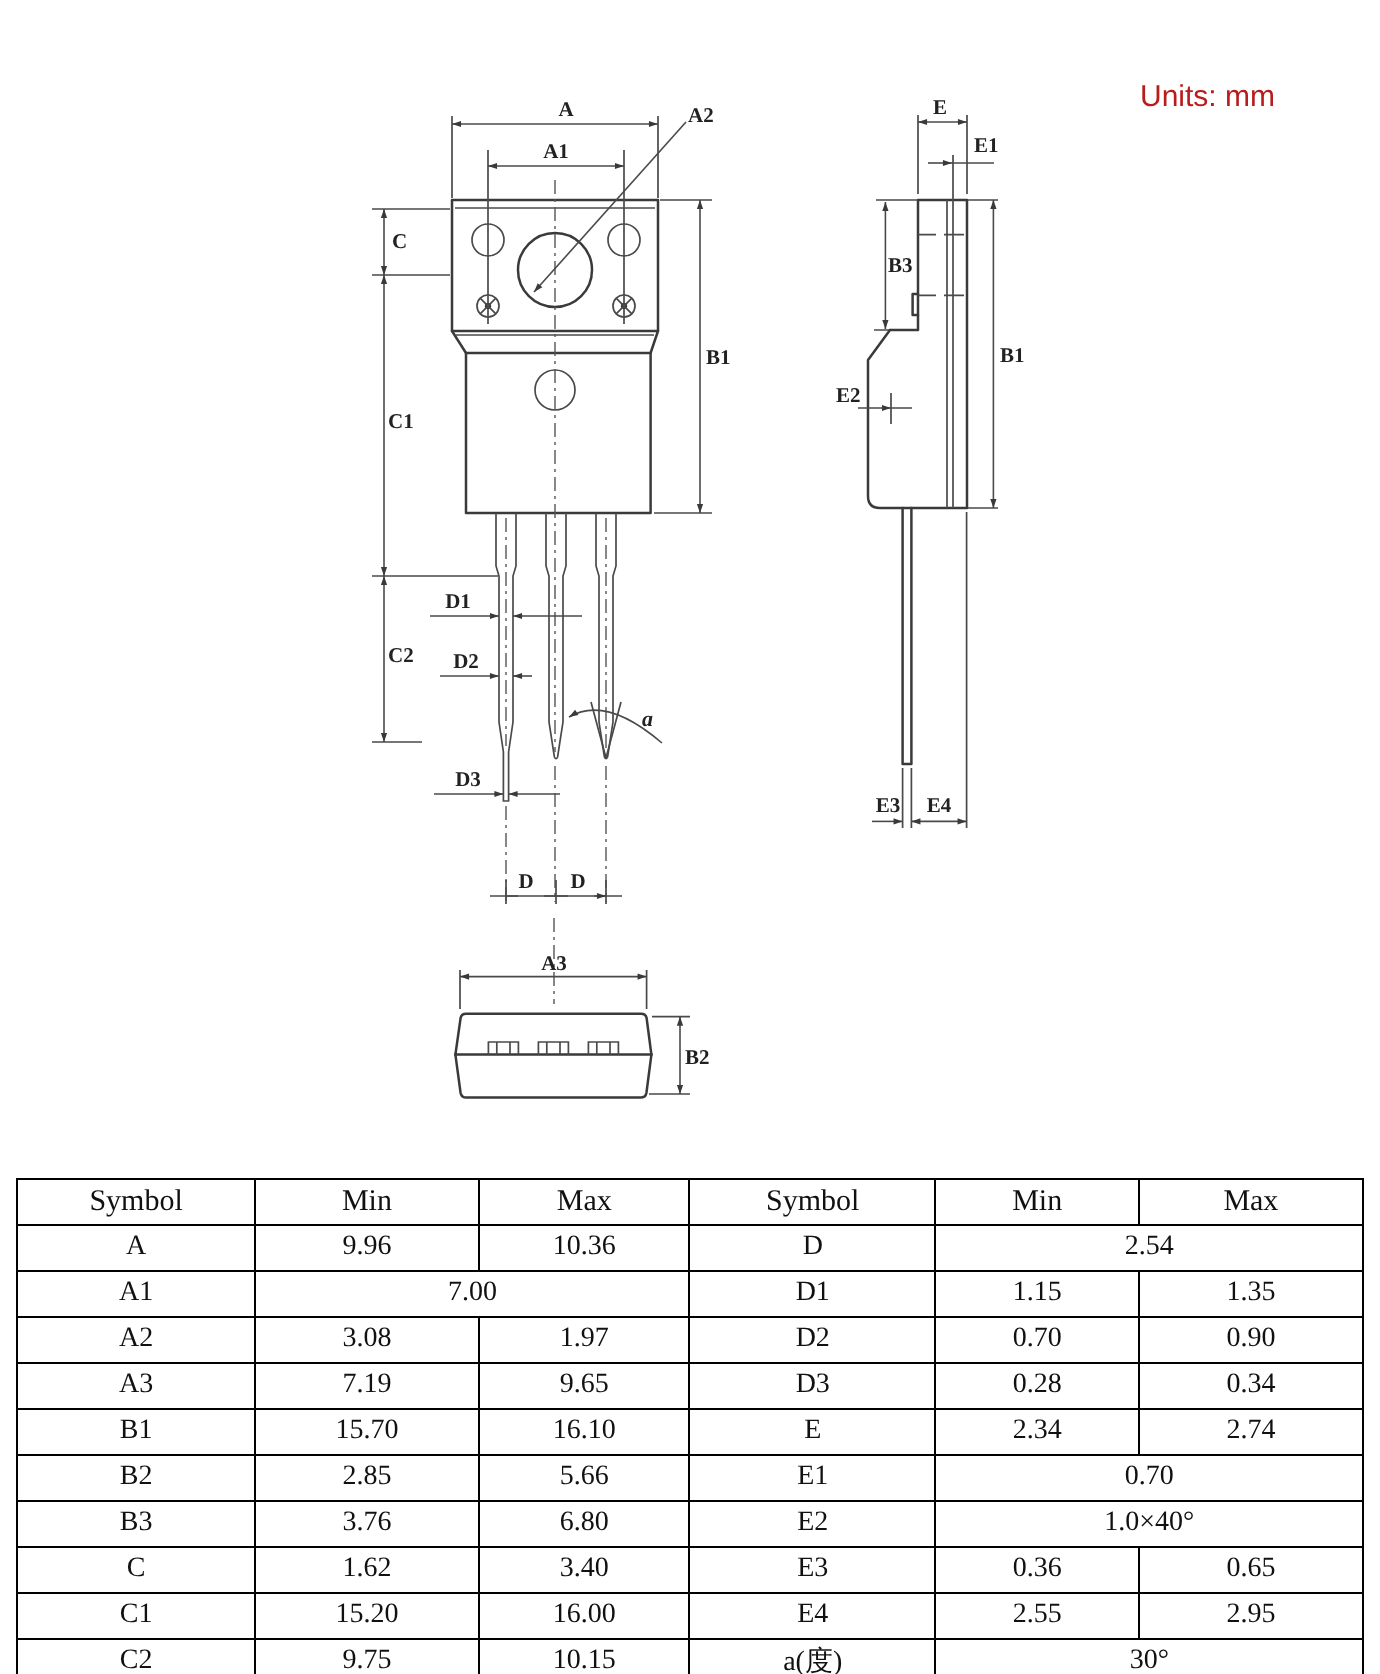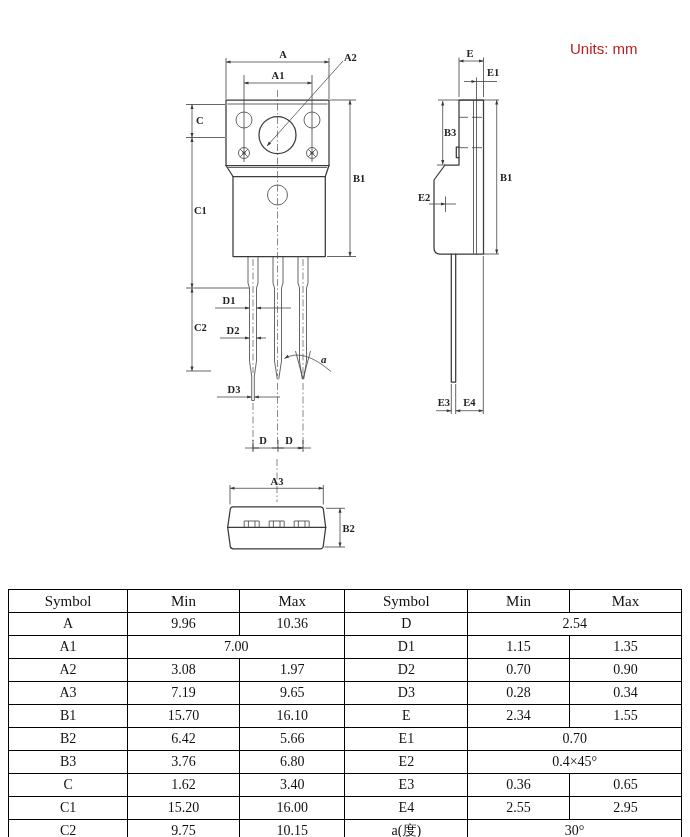--- a/index.html
+++ b/index.html
@@ -210,35 +210,35 @@
         <td class="sym">D3</td>
         <td>0.28</td>
         <td>0.34</td>
       </tr>
       <tr>
         <td class="sym">B1</td>
         <td>15.70</td>
         <td>16.10</td>
         <td class="sym">E</td>
         <td>2.34</td>
-        <td>1.55</td>
+        <td>2.74</td>
       </tr>
       <tr>
         <td class="sym">B2</td>
-        <td>6.42</td>
+        <td>2.85</td>
         <td>5.66</td>
         <td class="sym">E1</td>
         <td colspan="2">0.70</td>
       </tr>
       <tr>
         <td class="sym">B3</td>
         <td>3.76</td>
         <td>6.80</td>
         <td class="sym">E2</td>
-        <td colspan="2">0.4×45°</td>
+        <td colspan="2">1.0×40°</td>
       </tr>
       <tr>
         <td class="sym">C</td>
         <td>1.62</td>
         <td>3.40</td>
         <td class="sym">E3</td>
         <td>0.36</td>
         <td>0.65</td>
       </tr>
       <tr>

